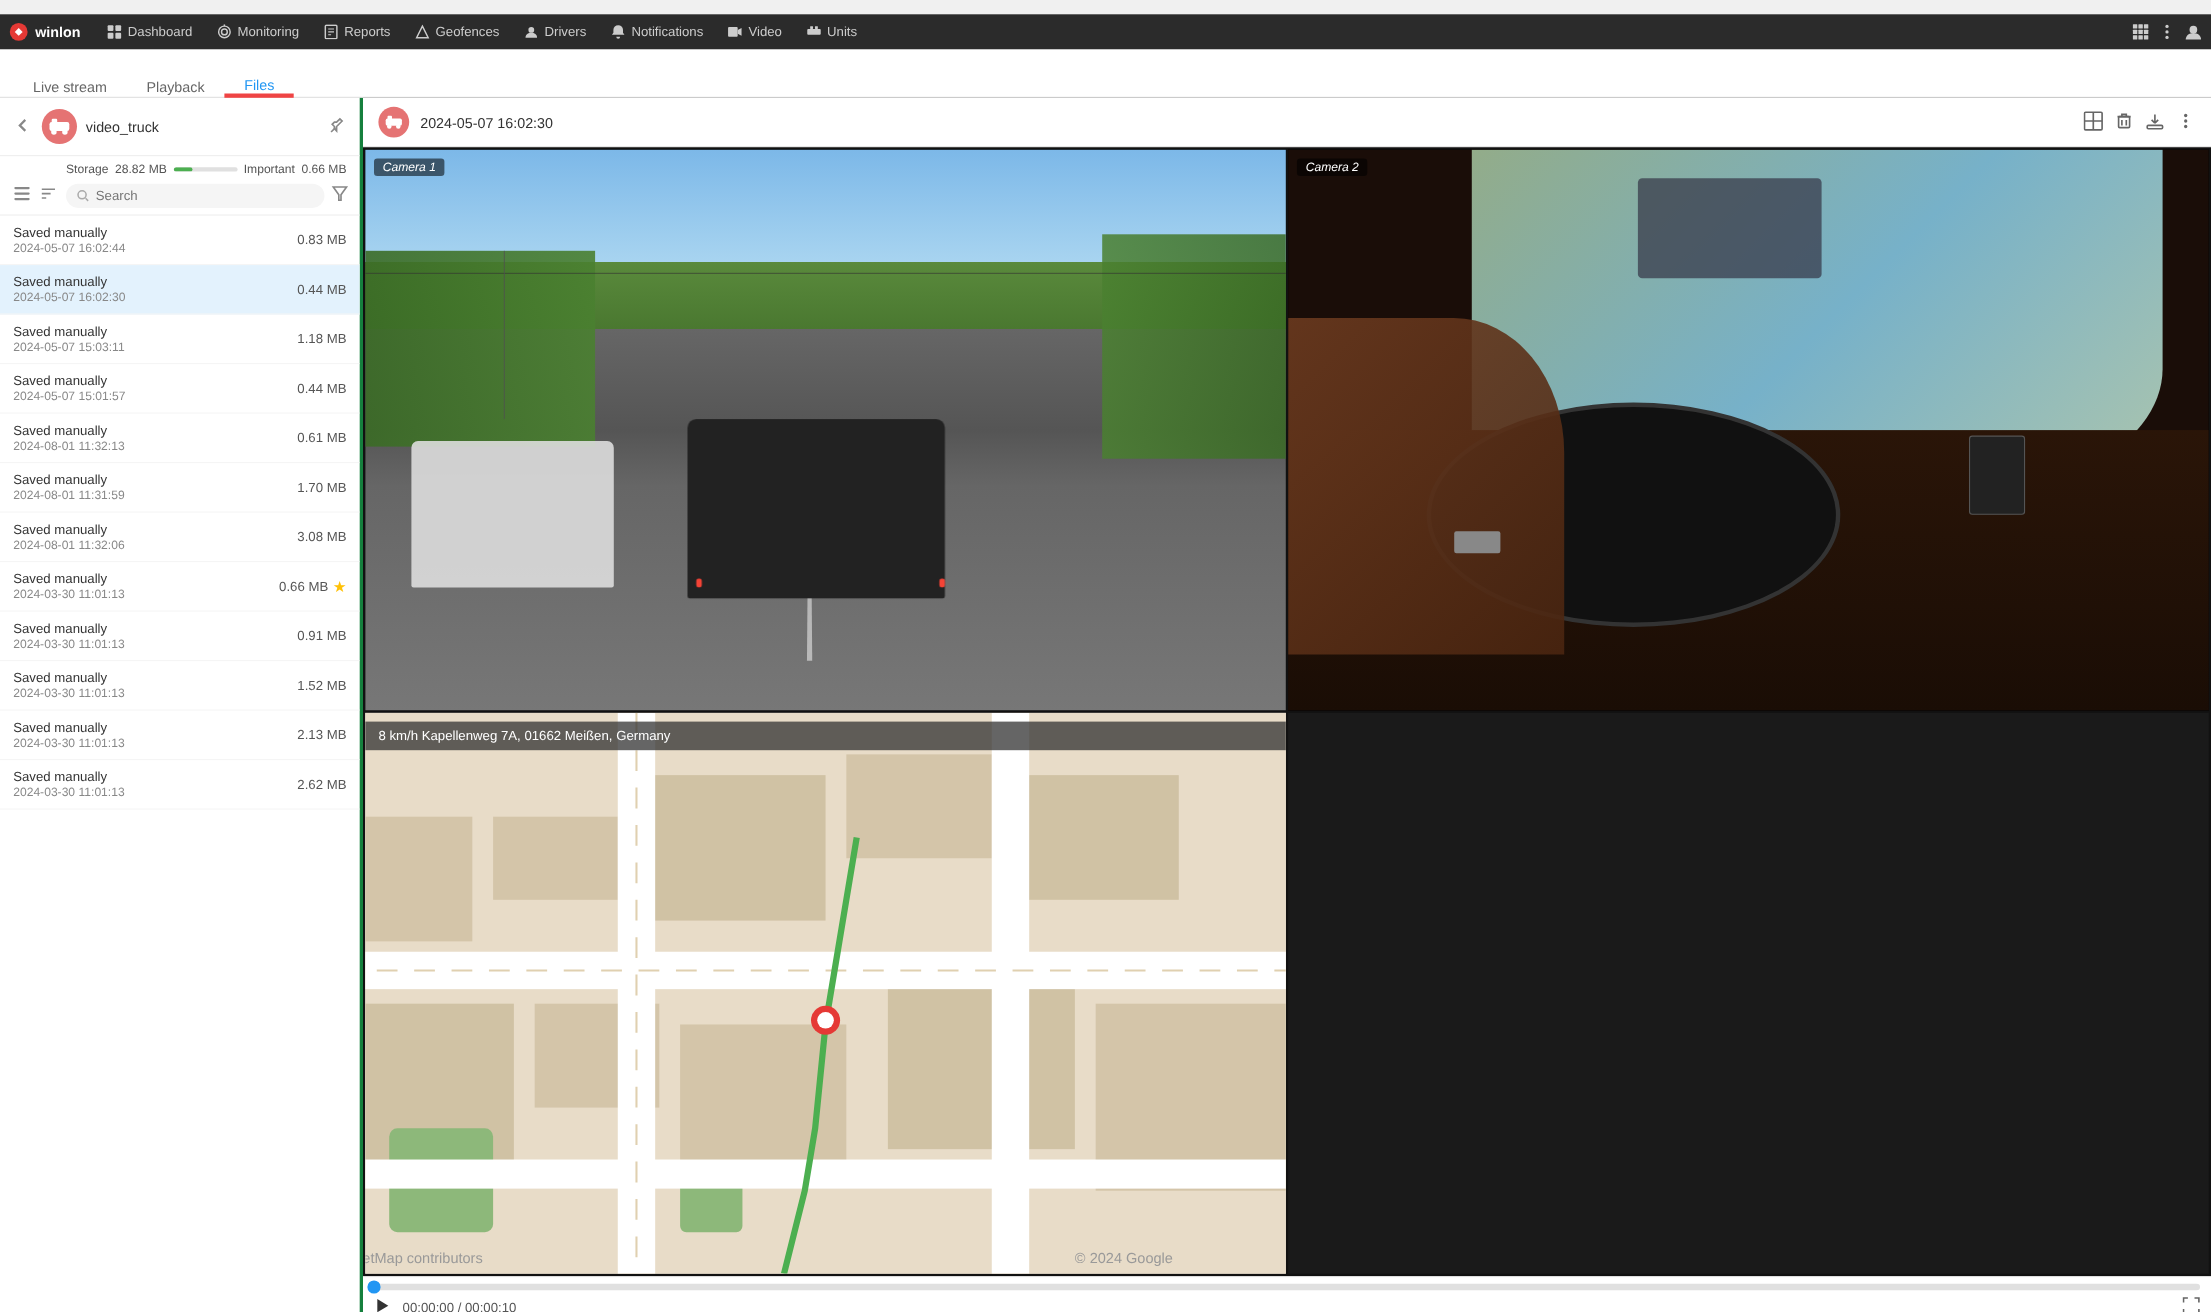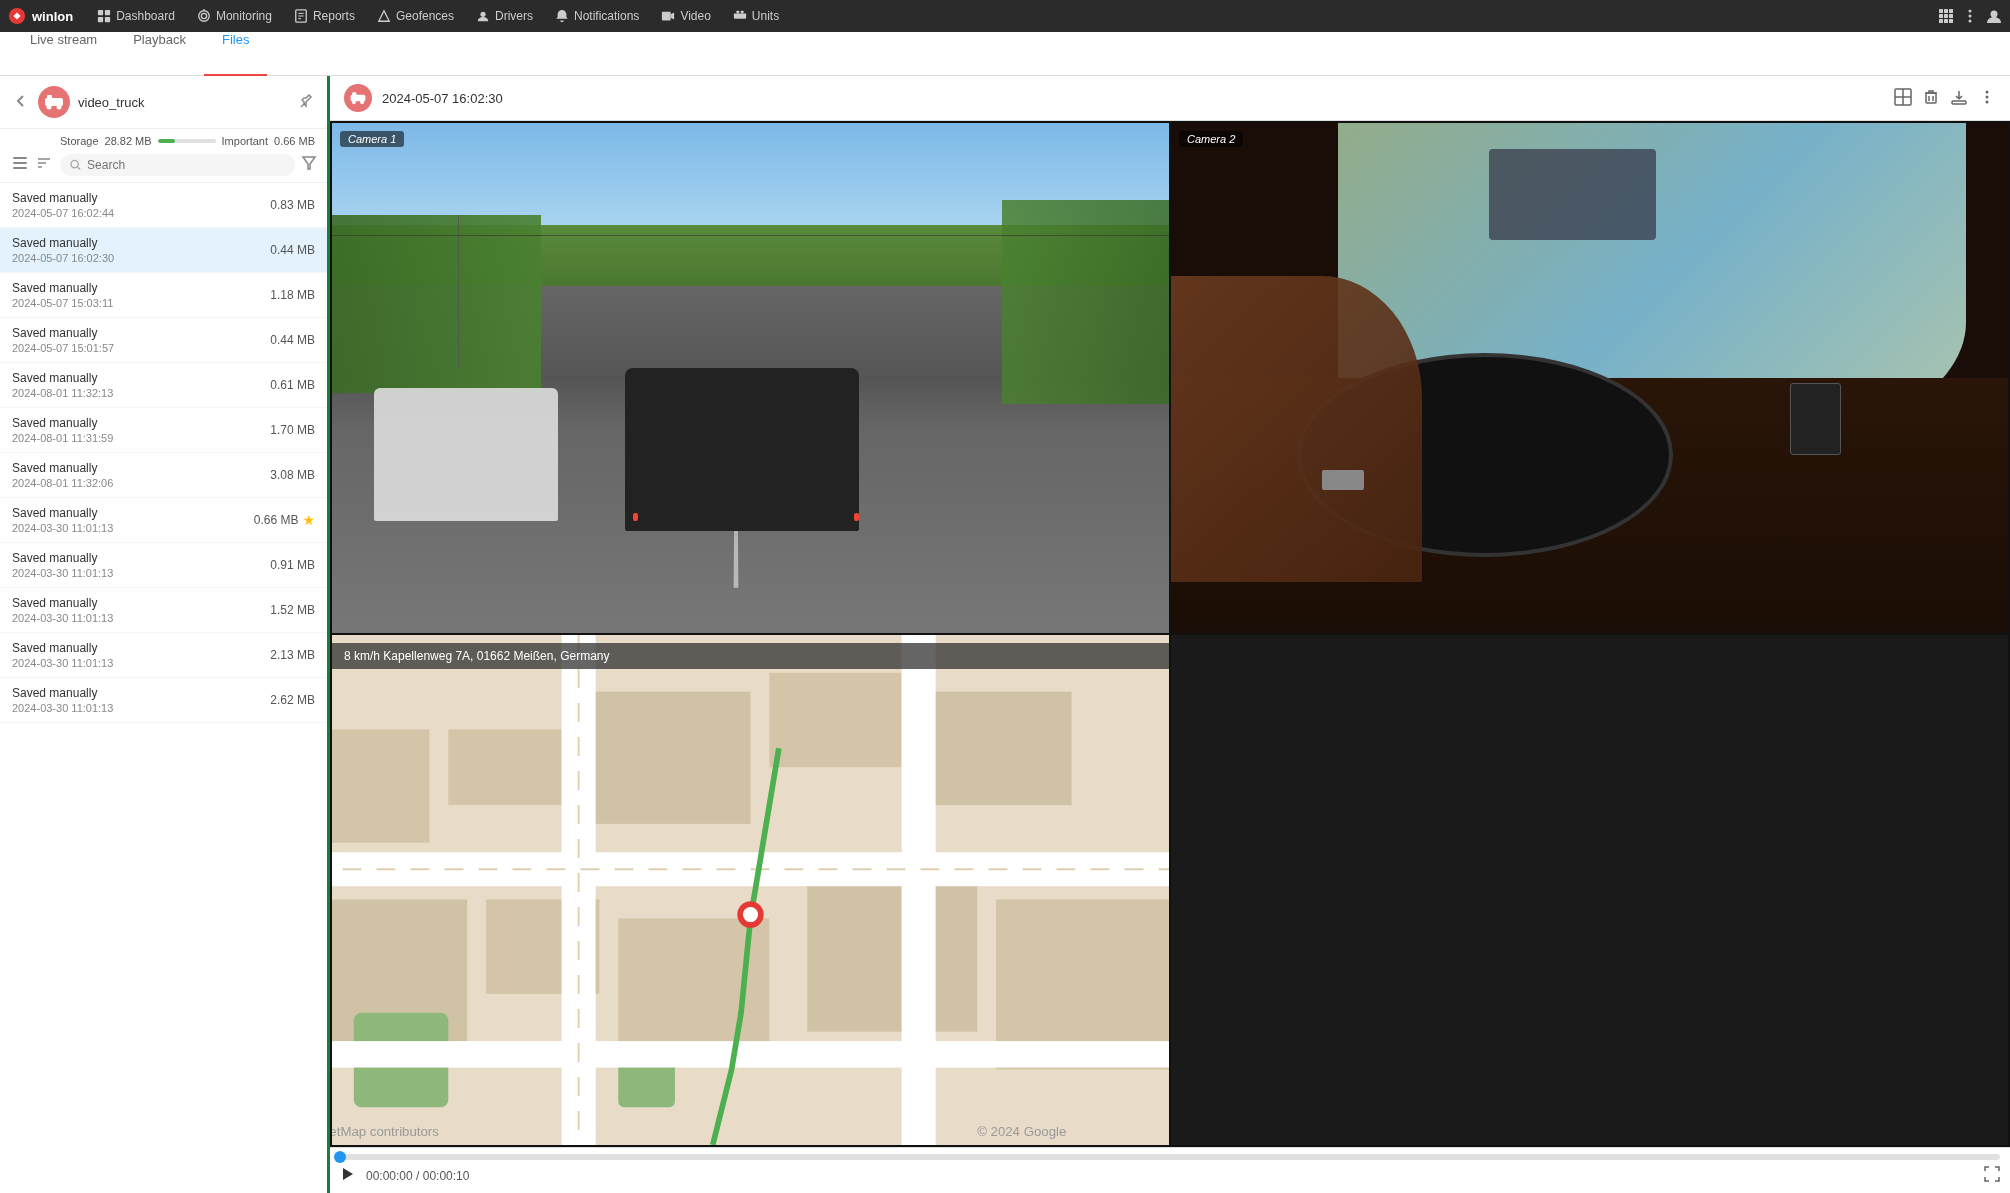--- a/index.html
+++ b/index.html
@@ -8,20 +8,21 @@
     
     .topnav {
       background: #2b2b2b;
       height: 32px;
       display: flex;
       align-items: center;
       padding: 0 8px;
       color: #ccc;
       font-size: 12px;
       gap: 4px;
+      margin-top: 13px;
     }
     .topnav-logo {
       display: flex; align-items: center; gap: 6px; margin-right: 10px;
     }
     .topnav-logo svg { width: 18px; height: 18px; }
     .topnav-logo-text { color: #fff; font-weight: 600; font-size: 13px; }
     .topnav-items { display: flex; align-items: center; flex: 1; gap: 2px; }
     .topnav-item {
       display: flex; align-items: center; gap: 5px;
       padding: 4px 10px; color: #ccc; cursor: pointer; border-radius: 3px;
@@ -34,29 +35,29 @@
     
     .tabs-bar {
       background: #fff;
       height: 44px;
       display: flex;
       align-items: stretch;
       border-bottom: 1px solid #ddd;
       padding: 0 12px;
     }
     .tab {
-      display: flex; align-items: flex-start;
+      display: flex; align-items: flex-end;
       padding: 0 18px;
       cursor: pointer;
       font-size: 13px;
       color: #666;
       border-bottom: 2px solid transparent;
       margin-bottom: -1px;
     }
-    .tab.active { color: #2196f3; border-bottom: 2px solid #ef4444; font-weight: 500; }
+    .tab.active { color: #2196f3; border-bottom: 4px solid #ef4444; font-weight: 500; }
 
     
     .main {
       display: flex;
       height: calc(100vh - 32px - 44px);
     }
 
     
     .left-panel {
       width: 330px;

